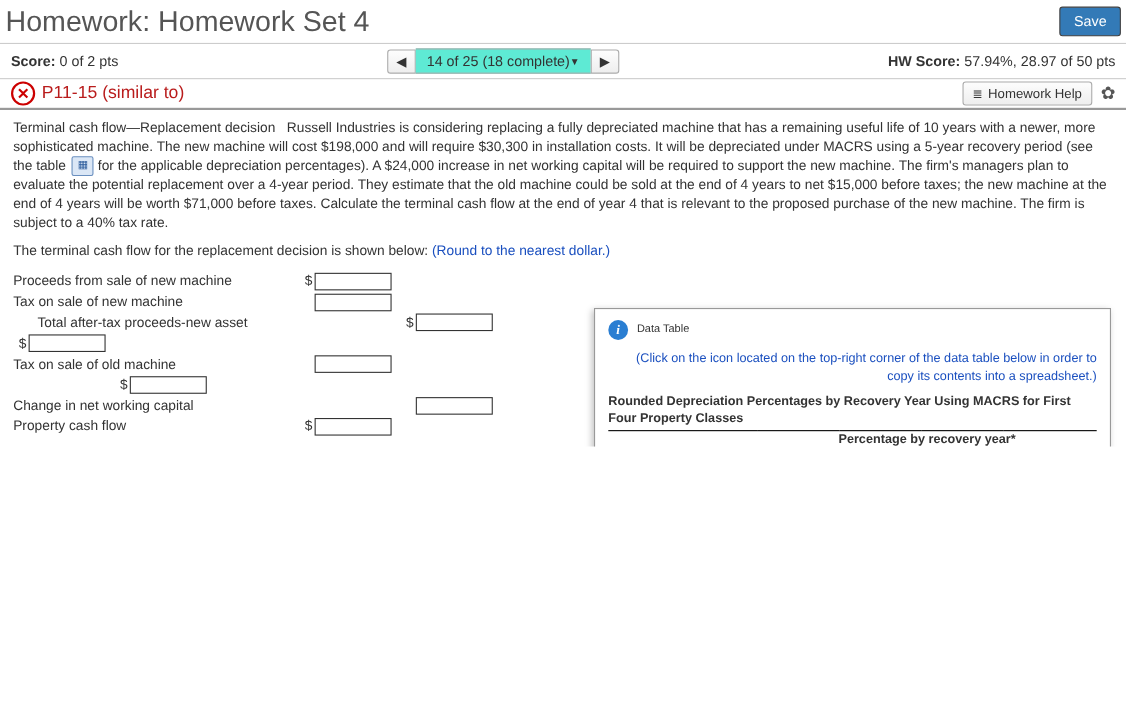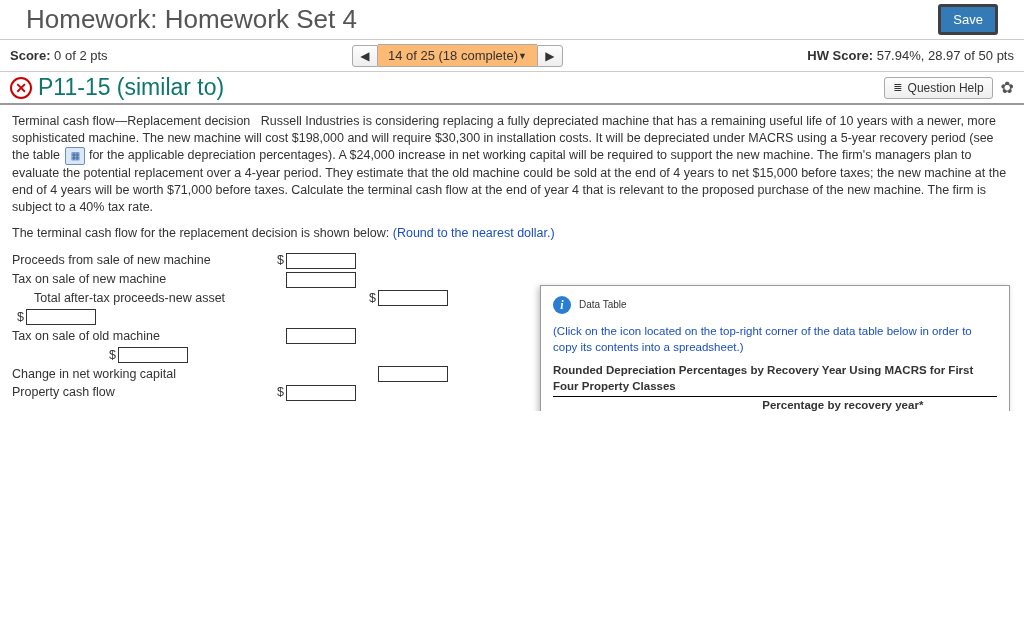--- a/index.html
+++ b/index.html
@@ -8,34 +8,34 @@
     font-family: Arial, Helvetica, sans-serif;
     font-size: 12px;
     color: #333;
     background: #fff;
     width: 1024px;
   }
   .header {
     display: flex;
     justify-content: space-between;
     align-items: center;
-    padding: 4px 26px;
+    padding: 4px 5px;
     border-bottom: 1px solid #ccc;
     gap: 16px;
   }
   .header h1 {
     font-size: 26px;
     font-weight: normal;
     color: #555;
     margin: 0;
   }
   .save-btn {
     background: #337ab7;
     color: #fff;
-    border: 3px solid #404040;
+    border: 1px solid #404040;
     padding: 5px 12px;
     font-size: 13px;
     border-radius: 3px;
     cursor: pointer;
   }
   .score-bar {
     display: flex;
     align-items: center;
     justify-content: space-between;
     padding: 4px 10px;
@@ -49,21 +49,21 @@
     width: 26px; height: 22px;
     display: flex; align-items: center; justify-content: center;
     cursor: pointer; font-size: 12px;
   }
   .nav-btn.left { border-radius: 3px 0 0 3px; }
   .nav-btn.right { border-radius: 0 3px 3px 0; }
   .nav-display {
     border: 1px solid #aaa;
     border-left: none; border-right: none;
     padding: 3px 10px;
-    background: #fdba74;
+    background: #5eead4;
     display: flex; align-items: center; gap: 0;
   }
   .nav-display .drop { font-size: 9px; }
   .hw-score { font-weight: bold; }
   .question-bar {
     display: flex;
     justify-content: space-between;
     align-items: center;
     padding: 2px 10px;
     border-bottom: 2px solid #999;
@@ -72,21 +72,21 @@
   .close-icon {
     width: 22px; height: 22px;
     border: 2px solid #c00;
     border-radius: 50%;
     color: #c00;
     font-weight: bold;
     display: flex; align-items: center; justify-content: center;
     font-size: 14px;
     cursor:pointer;
   }
-  .q-title { font-size: 23px; color: #0f766e; }
+  .q-title { font-size: 16px; color: #b91c1c; }
   .q-right { display:flex; align-items:center; gap:8px; }
   .qhelp-btn {
     border:1px solid #aaa; background:linear-gradient(#fdfdfd,#eee);
     padding:3px 8px; display:flex; align-items:center; gap:6px;
     border-radius:3px; cursor:pointer; font-size:12px;
   }
   .gear-icon { font-size:16px; color:#555; cursor:pointer; }
   .lines-icon { font-size:11px; letter-spacing:-1px; }
   .content { position: relative; padding: 8px 12px; font-size:12.5px; line-height:1.35; }
   .problem-title { font-weight:normal; display:inline; }
@@ -120,21 +120,21 @@
     font-size:12px;
   }
   .dt-header { display:flex; align-items:center; gap:8px; margin-bottom:10px; }
   .info-icon {
     width:18px; height:18px; border-radius:50%;
     background:#2a7ed2; color:#fff; font-weight:bold;
     display:flex; align-items:center; justify-content:center;
     font-size:12px; font-family:Georgia,serif; font-style:italic;
   }
   .dt-title { font-size:10px; color:#333; }
-  .dt-instr { color:#1a4fbf; font-size:11.5px; margin:6px 0 8px 0; }
+  .dt-instr { color:#1a4fbf; font-size:11.5px; margin:6px 0 8px 16px;text-align:right; }
   .dt-tablename { font-weight:bold; font-size:11.5px; margin-bottom:2px; }
   .macrs-table { width:100%; border-collapse:collapse; font-size:11.5px; }
   .macrs-table th, .macrs-table td { padding:1px 4px; text-align:center; }
   .macrs-table thead tr.top th { border-top:1px solid #000; }
   .hdr-span { font-weight:bold; border-bottom:1px solid #000; }
   .col-head { font-weight:bold; border-bottom:1px solid #000; }
   .recov-col { text-align:center; font-weight:bold; border-bottom:1px solid #000;}
   .data-row td:first-child { text-align:center; }
   .totals td { border-top:1px solid #000; font-weight:normal; }
   .footnote { font-size:11px; margin-top:2px; border-top:1px solid #000; padding-top:2px;}
@@ -167,21 +167,21 @@
 </div>
 
 <div class="question-bar">
   <div class="q-left">
     <div class="close-icon">✕</div>
     <span class="q-title">P11-15 (similar to)</span>
   </div>
   <div class="q-right">
     <div class="qhelp-btn">
       <span class="lines-icon">≣</span>
-      <span>Question Help</span>
+      <span>Homework Help</span>
     </div>
     <span class="gear-icon">✿</span>
   </div>
 </div>
 
 <div class="content">
   <div>
     <span class="problem-title">Terminal cash flow—Replacement decision</span>&nbsp;&nbsp;
     <span>Russell Industries is considering replacing a fully depreciated machine that has a remaining useful life of 10 years with a newer, more sophisticated machine. The new machine will cost $198,000 and will require $30,300 in installation costs. It will be depreciated under MACRS using a 5-year recovery period (see the table</span>
     <span class="table-icon-btn">▦</span>

